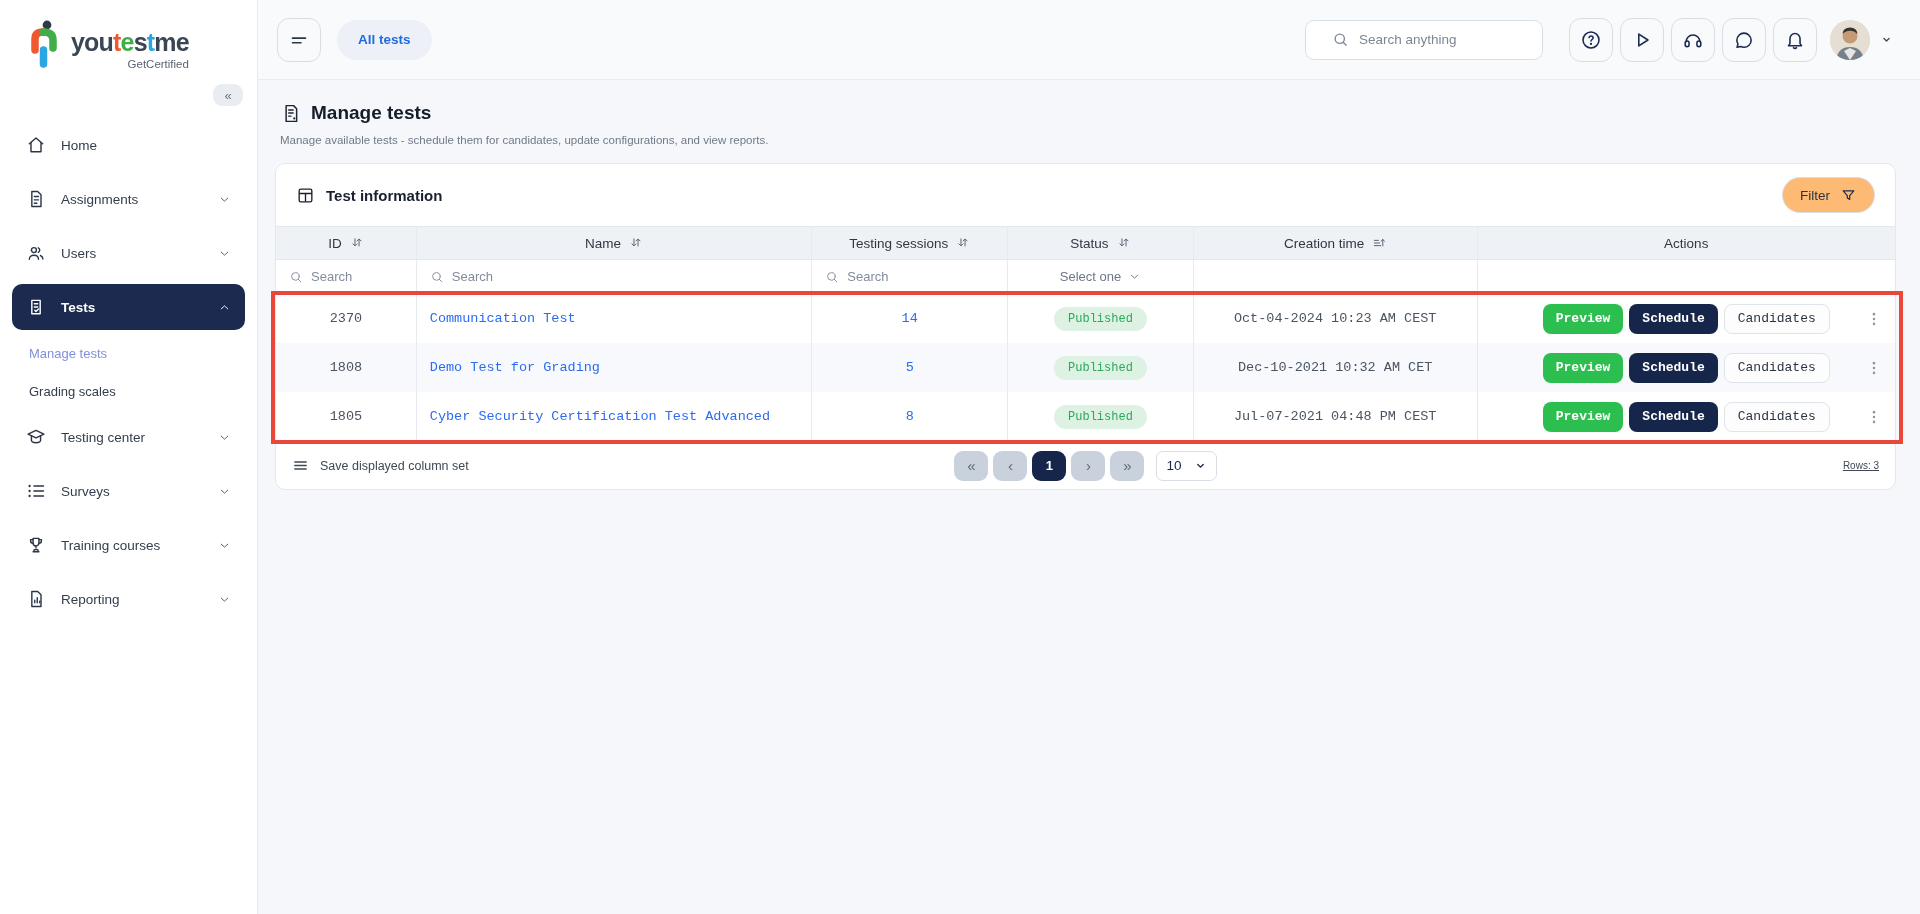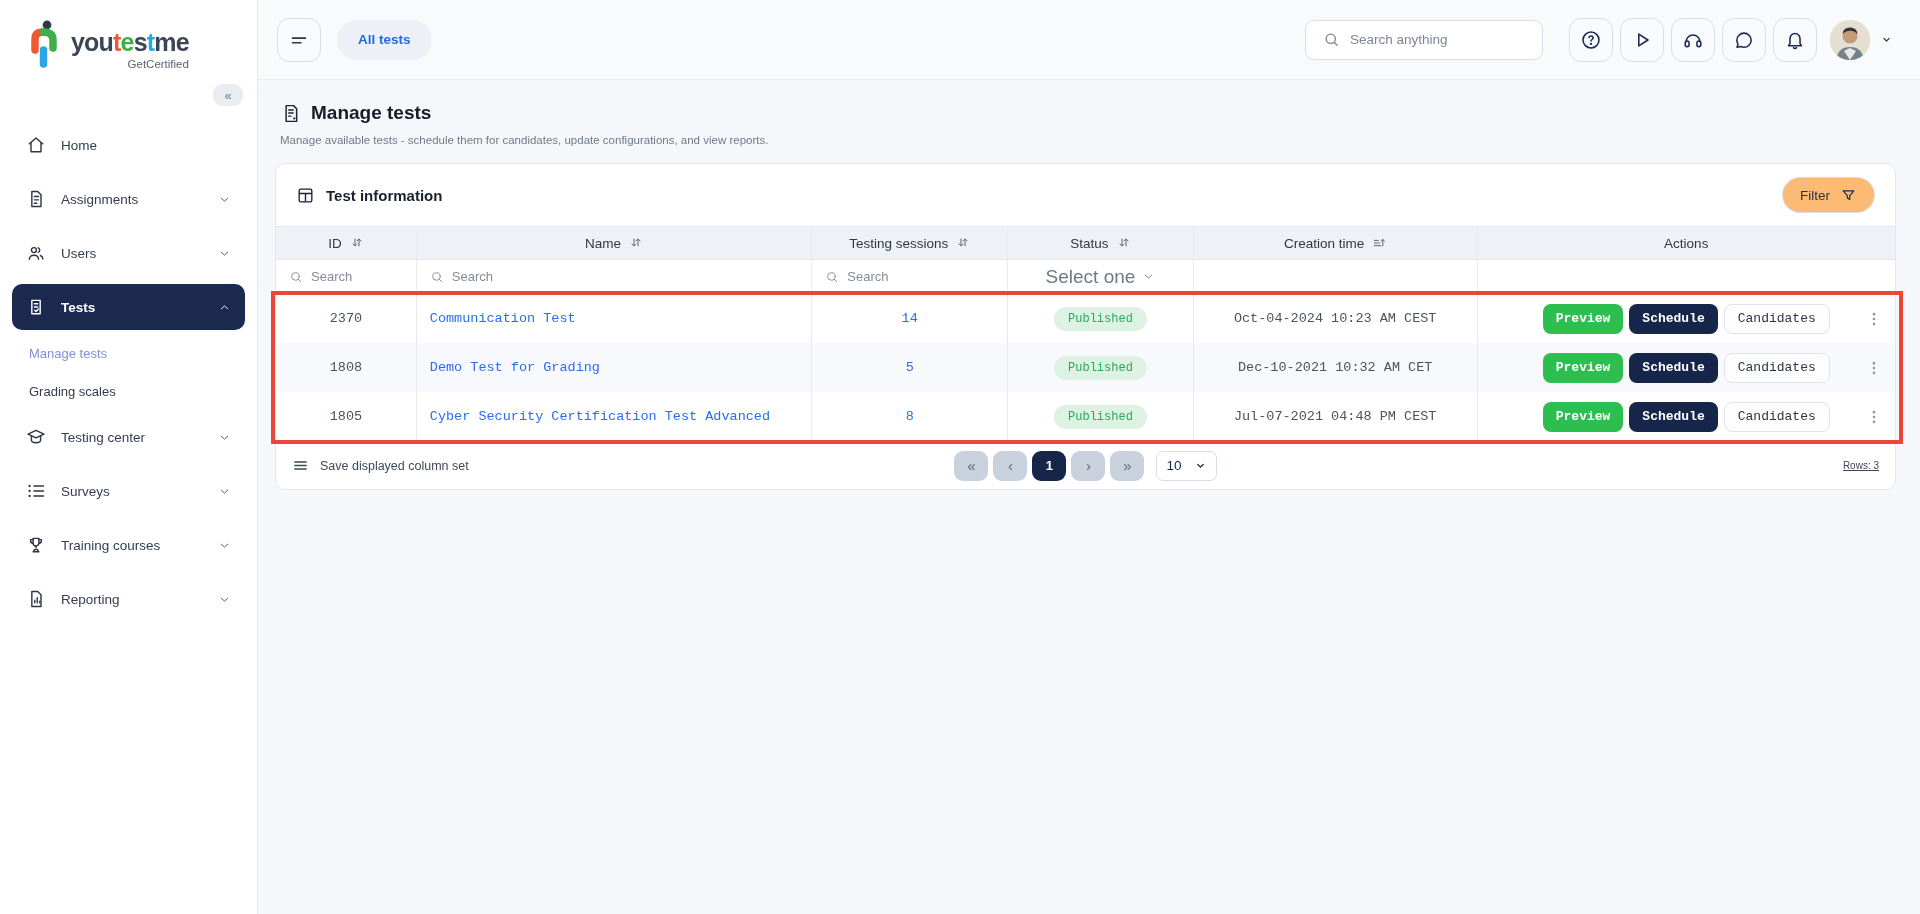--- a/index.html
+++ b/index.html
@@ -27,21 +27,21 @@
   .menu-sub { height:36px; margin:1px 0; display:flex; align-items:center; padding:0 14px 0 17px; font-size:13px; color:#333d4d; border-radius:8px; cursor:pointer; }
   .menu-sub.active { color:#8290d8; font-weight:500; }
 
   
   .main { flex:1; min-width:0; display:flex; flex-direction:column; background:#f5f7fa; }
   .topbar { height:80px; flex-shrink:0; background:#f8fafc; border-bottom:1px solid #e9ecf1; display:flex; align-items:center; padding:0 26px 0 19px; }
   .hamburger { width:44px; height:44px; border:1px solid #d9dee5; border-radius:12px; background:#f8fafc; display:flex; align-items:center; justify-content:center; color:#2c3646; cursor:pointer; }
   .hamburger svg { width:22px; height:22px; }
   .alltests { height:40px; margin-left:16px; padding:0 21px; border-radius:20px; background:#edf1f7; color:#1f6bdf; font-weight:700; font-size:13.5px; display:flex; align-items:center; cursor:pointer; }
   .tb-spacer { flex:1; }
-  .searchbox { width:238px; height:40px; border:1px solid #d9dee5; border-radius:9px; background:#ffffff; display:flex; align-items:center; gap:10px; padding:0 17px; color:#7d8794; }
+  .searchbox { width:238px; height:40px; border:1px solid #d9dee5; border-radius:9px; background:#ffffff; display:flex; align-items:center; gap:10px; padding:0 26px; color:#7d8794; }
   .searchbox svg { width:17px; height:17px; flex-shrink:0; }
   .searchbox input { border:none; outline:none; flex:1; min-width:0; font-size:13.5px; background:transparent; color:#333d4d; font-family:inherit; }
   .searchbox input::placeholder { color:#7d8794; }
   .tb-icons { display:flex; align-items:center; gap:7px; margin-left:26px; }
   .iconbtn { width:44px; height:44px; border:1px solid #d9dee5; border-radius:12px; background:#f8fafc; display:flex; align-items:center; justify-content:center; color:#1b2a4e; cursor:pointer; }
   .iconbtn svg { width:22px; height:22px; }
   .avatar { width:40px; height:40px; margin-left:13px; border-radius:50%; overflow:hidden; background:linear-gradient(135deg,#eae4da,#cfd3d6); position:relative; cursor:pointer; flex-shrink:0; }
   .avatar svg { width:100%; height:100%; display:block; }
   .user-caret { width:15px; height:15px; color:#3c4656; margin-left:9px; cursor:pointer; }
   .user-caret svg { width:100%; height:100%; }
@@ -66,21 +66,21 @@
   .th { background:#eef1f6; border-top:1px solid #e4e8ee; border-bottom:1px solid #e4e8ee; height:34px; display:flex; align-items:center; justify-content:center; gap:8px; font-size:13.5px; color:#2f3844; font-weight:500; cursor:pointer; }
   .th:not(:last-child), .sr:not(:last-child), .cell:not(:last-child) { border-right:1px solid #e7eaee; }
   .sorticon { width:14px; height:14px; color:#5a6472; flex-shrink:0; }
   .sorticon svg { width:100%; height:100%; }
 
   .sr { height:34px; border-bottom:1px solid #e7eaee; display:flex; align-items:center; gap:8px; padding:0 13px; background:#ffffff; }
   .sr .mag { width:14px; height:14px; color:#8a94a2; flex-shrink:0; }
   .sr .mag svg { width:100%; height:100%; }
   .sr input { border:none; outline:none; width:100%; font-size:13px; color:#333d4d; background:transparent; font-family:inherit; }
   .sr input::placeholder { color:#828c9a; }
-  .sr.sel { justify-content:center; color:#6e7887; font-size:19px; gap:7px; cursor:pointer; }
+  .sr.sel { justify-content:center; color:#6e7887; font-size:13px; gap:7px; cursor:pointer; }
   .sr.sel svg { width:13px; height:13px; }
 
   .rows-wrap { position:relative;font-family:Liberation Mono, monospace; }
   .red-annotation { position:absolute; left:-5px; right:-8px; top:-3px; bottom:-3px; border:4px solid #e8473a; pointer-events:none; z-index:5; }
   .row { display:grid; grid-template-columns:141fr 396fr 196fr 186fr 284fr 418fr; height:49px; background:#ffffff; }
   .row.alt { background:#f7f9fc; }
   .cell { display:flex; align-items:center; justify-content:center; font-size:13.5px; color:#4a5462; min-width:0; }
   .cell.name { justify-content:flex-start; padding-left:13px; }
   .tlink { color:#2b6cf0; font-weight:500; text-decoration:none; cursor:pointer; white-space:nowrap; overflow:hidden; text-overflow:ellipsis; }
   .pill { background:#def2e3; color:#2aa85c; font-size:12px; padding:5px 14px; border-radius:14px; }

